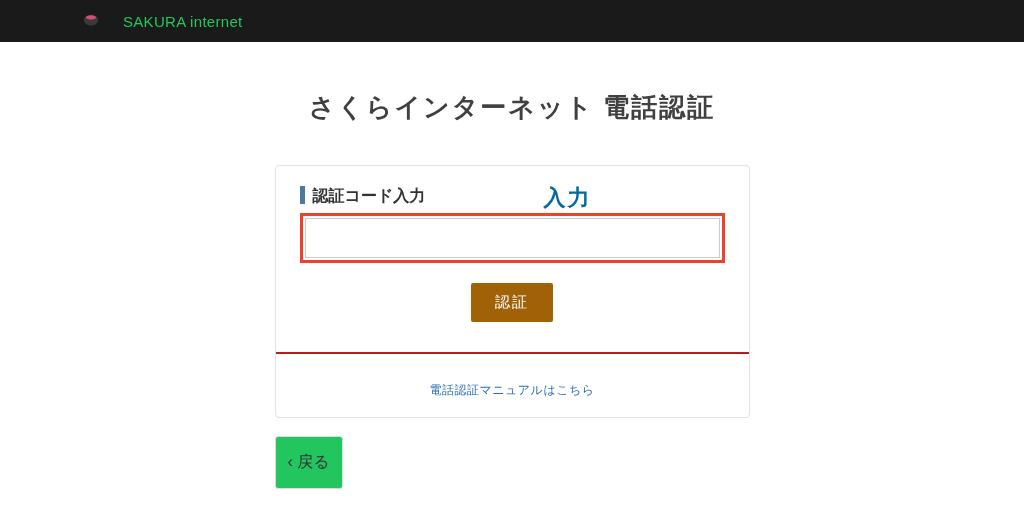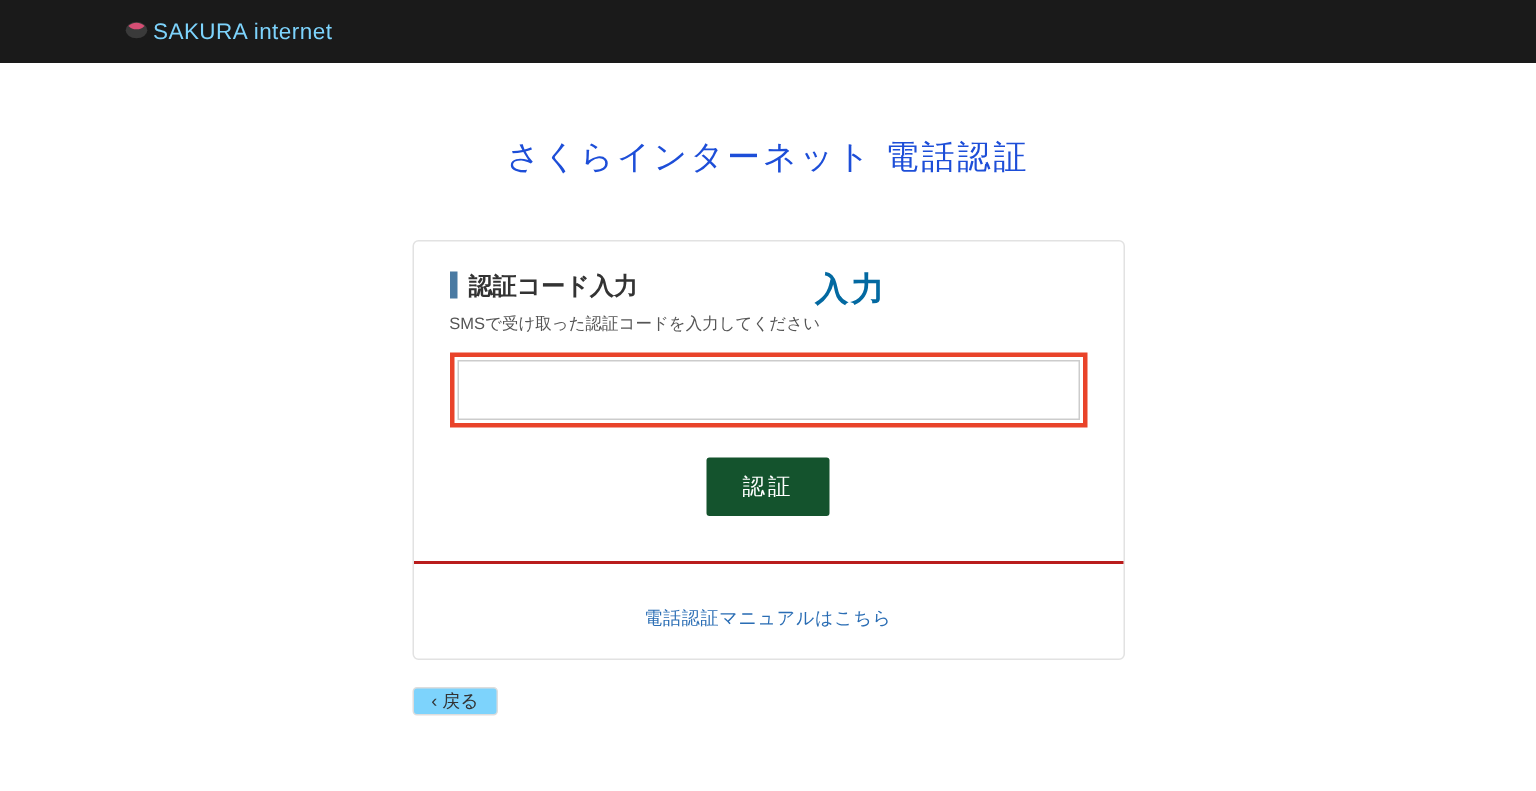--- a/index.html
+++ b/index.html
@@ -14,41 +14,41 @@
     .topbar {
       background: #1a1a1a;
       height: 42px;
       display: flex;
       align-items: center;
       padding-left: 82px;
     }
     .logo-wrap {
       display: flex;
       align-items: center;
-      gap: 0;
-      color: #7dd3fc;
+      gap: 21px;
+      color: #22c55e;
       font-size: 15px;
       font-weight: 500;
       letter-spacing: .3px;
     }
     .logo-mark {
       width: 18px; height: 18px;
       display: block;
       margin-right: 2px;
     }
     
     .container {
       width: 475px;
       margin: 0 auto;
     }
     .page-title {
       text-align: center;
-      color: #1d4ed8;
-      font-size: 22px;
-      font-weight: 400;
+      color: #404040;
+      font-size: 26px;
+      font-weight: 700;
       letter-spacing: 2px;
       margin-top: 48px;
       margin-bottom: 40px;
     }
     
     .card {
       border: 1px solid #e2e2e2;
       border-radius: 4px;
       padding: 20px 24px 18px;
       position: relative;
@@ -91,21 +91,21 @@
       position: absolute;
       top: 17px;
       left: 268px;
       font-size: 22px;
       font-weight: 700;
       color: #0369a1;
       letter-spacing: 2px;
     }
     .center-row { text-align: center; }
     .btn-primary {
-      background: #14532d;
+      background: #a16207;
       color: #fff;
       border: none;
       font-size: 15px;
       padding: 10px 24px;
       letter-spacing: 2px;
       cursor: pointer;
       border-radius: 2px;
     }
     .manual-link {
       display: block;
@@ -118,25 +118,25 @@
     }
     .divider {
       border: none;
       border-top: 2px solid #b91c1c;
       margin: 30px -24px 0;
       padding-top: 14px;
     }
     
     .back-btn {
       margin-top: 18px;
-      background: #7dd3fc;
+      background: #22c55e;
       border: 1px solid #ddd;
-      font-size: 12px;
+      font-size: 16px;
       color: #333;
-      padding: 0 12px;
+      padding: 15px 12px;
       cursor: pointer;
       border-radius: 3px;
     }
   </style>
 </head>
 <body>
 
 <div class="topbar">
   <div class="logo-wrap">
     <svg class="logo-mark" viewBox="0 0 20 20">
@@ -151,21 +151,20 @@
   <h1 class="page-title">さくらインターネット 電話認証</h1>
 
   <div class="card">
     <div class="annotation">入力</div>
 
     <div class="section-heading">
       <span class="bar"></span>
       <span>認証コード入力</span>
     </div>
 
-    <p class="form-help">SMSで受け取った認証コードを入力してください</p>
 
     <div class="highlight-box">
       <input type="text" class="code-input" value="" style="">
     </div>
 
     <div class="center-row">
       <button class="btn-primary">認証</button>
     </div>
 
     <div class="divider">

